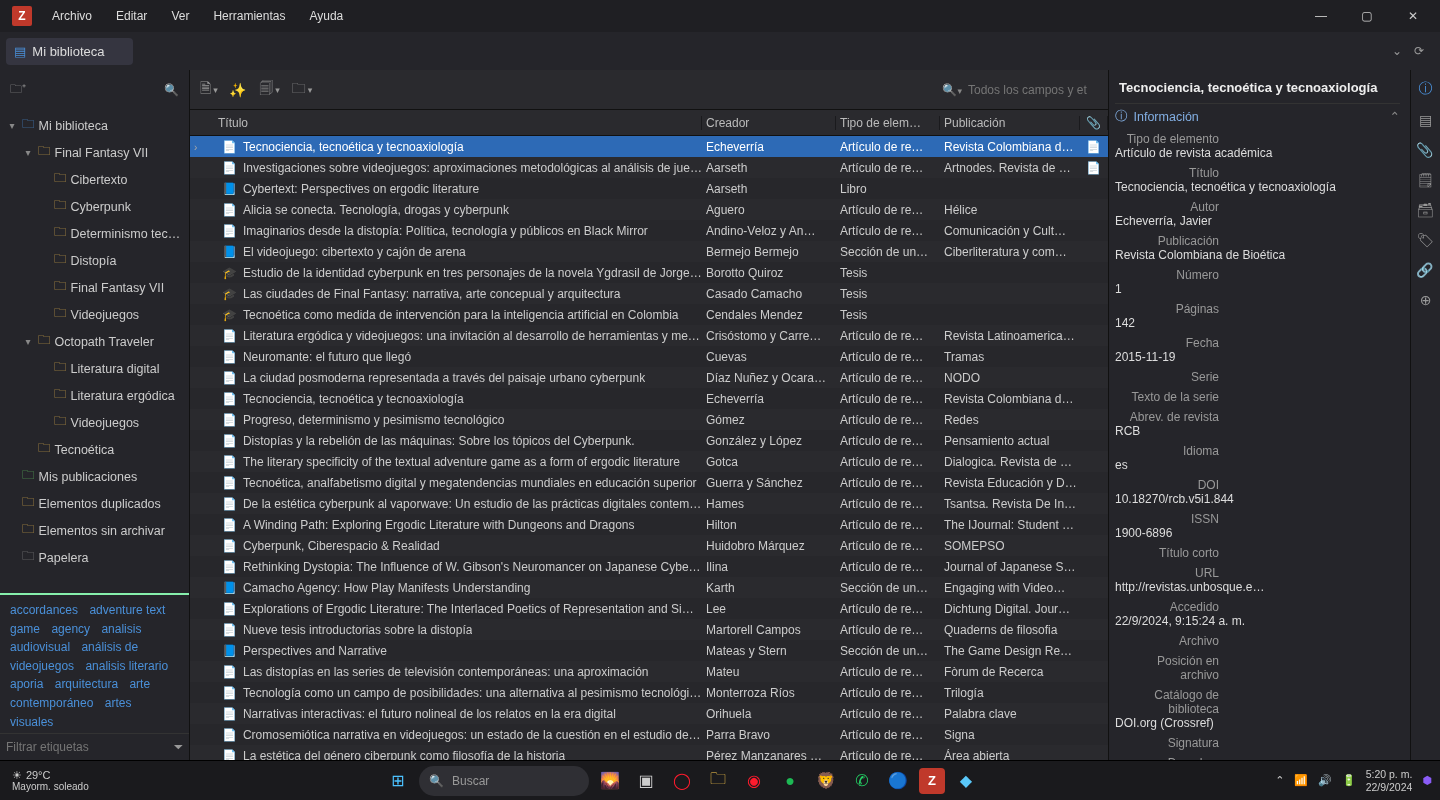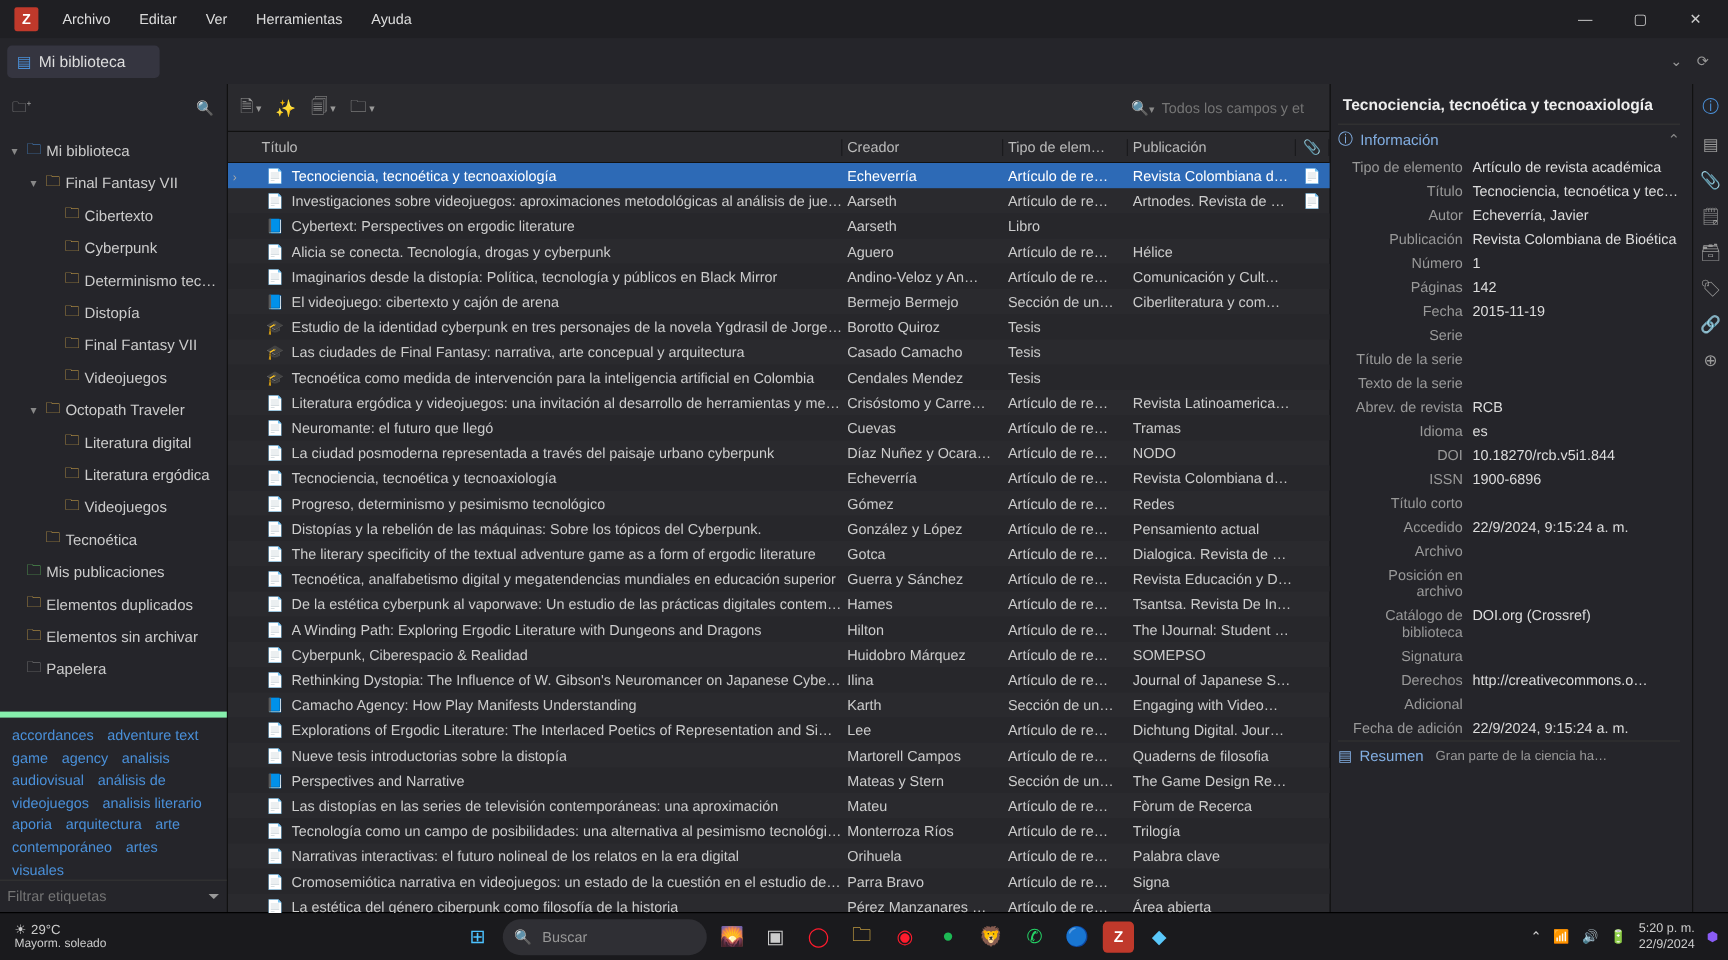--- a/index.html
+++ b/index.html
@@ -27,21 +27,21 @@
 .left-toolbar { height: 40px; display: flex; align-items: center; justify-content: space-between; padding: 0 10px; }
 .lt-icon { color: #999; cursor: pointer; }
 .tree { flex: 1; overflow-y: auto; padding: 2px 0; }
 .tree-item { display: flex; align-items: center; gap: 4px; padding: 3px 6px; cursor: pointer; font-size: 12.5px; color: #ccc; white-space: nowrap; overflow: hidden; text-overflow: ellipsis; }
 .tree-item .twisty { width: 12px; text-align: center; color: #888; font-size: 10px; }
 .tree-item .folder { color: #4a90d9; }
 .tree-item .folder-y { color: #d4a84a; }
 .tree-item .folder-g { color: #5cb85c; }
 .tree-item .folder-gr { color: #888; }
 .indent-1 { padding-left: 22px; } .indent-2 { padding-left: 38px; }
-.tags-section { border-top: 5px solid #86efac; padding: 6px 10px 4px 10px; font-size: 12px; color: #4a90d9; line-height: 1.55; max-height: 140px; overflow: hidden; }
+.tags-section { border-top: 2px solid #86efac; padding: 6px 10px 4px 10px; font-size: 12px; color: #4a90d9; line-height: 1.55; max-height: 140px; overflow: hidden; }
 .tag-link { cursor: pointer; margin-right: 8px; display: inline; }
 .tag-filter { border-top: 1px solid #333; padding: 6px; display: flex; align-items: center; gap: 6px; }
 .tag-filter input { flex: 1; background: transparent; border: none; color: #ccc; font-size: 12px; outline: none; }
 
 
 .center-pane { flex: 1; background: #2a2a2e; display: flex; flex-direction: column; min-width: 0; }
 .center-toolbar { height: 40px; display: flex; align-items: center; padding: 0 10px; gap: 12px; border-bottom: 1px solid #111; }
 .ct-btn { color: #999; cursor: pointer; font-size: 14px; display: flex; align-items: center; gap: 2px; }
 .ct-search { margin-left: auto; display: flex; align-items: center; gap: 6px; color: #888; }
 .ct-search input { background: transparent; border: none; color: #ccc; font-size: 12px; outline: none; width: 130px; }
@@ -64,21 +64,21 @@
 .row .item-icon { flex-shrink: 0; color: #82aee2; font-size: 12px; }
 .row .twisty2 { width: 14px; text-align: center; color: #aaa; font-size: 10px; flex-shrink: 0; margin-left: 4px; }
 .row .attach { color: #82aee2; }
 
 
 .right-pane { width: 332px; background: #25252a; border-left: 1px solid #111; display: flex; }
 .meta-body { flex: 1; overflow-y: auto; padding: 8px 10px 4px 6px; min-width: 0; }
 .meta-title { font-size: 13px; color: #eee; font-weight: 600; padding: 2px 2px 8px 4px; }
 .section-header { display: flex; align-items: center; gap: 6px; color: #82aee2; font-size: 12.5px; padding: 4px 0; border-top: 1px solid #333; cursor: pointer; }
 .section-header .chev { margin-left: auto; color: #888; }
-.field { display: flex; padding: 3px 0; font-size: 12px; }
+.field { display: flex; padding: 3px 0; font-size: 12px; flex-direction: column; }
 .field .label { width: 112px; text-align: right; color: #999; padding-right: 8px; flex-shrink: 0; }
 .field .value { flex: 1; color: #ddd; overflow: hidden; white-space: nowrap; text-overflow: ellipsis; }
 .right-icons { width: 30px; border-left: 1px solid #111; display: flex; flex-direction: column; align-items: center; gap: 14px; padding-top: 10px; }
 .right-icons div { color: #999; cursor: pointer; font-size: 14px; }
 .right-icons .info-active { color: #4a90d9; }
 
 
 .taskbar { height: 40px; background: #1a1a1d; border-top: 1px solid #000; display: flex; align-items: center; padding: 0 8px; gap: 6px; }
 .weather { display: flex; flex-direction: column; font-size: 10px; color: #ccc; line-height: 1.1; margin-right: auto; padding-left: 4px;}
 .weather .temp-row { display: flex; align-items: center; gap: 4px; font-size: 11px; }
@@ -669,24 +669,20 @@
    </div>
           <div class="field">
      <div class="label">Fecha</div>
      <div class="value">2015-11-19</div>
    </div>
           <div class="field">
      <div class="label">Serie</div>
      <div class="value"></div>
    </div>
           <div class="field">
-     <div class="label">Título de la serie</div>
-     <div class="value"></div>
-   </div>
-          <div class="field">
      <div class="label">Texto de la serie</div>
      <div class="value"></div>
    </div>
           <div class="field">
      <div class="label">Abrev. de revista</div>
      <div class="value">RCB</div>
    </div>
           <div class="field">
      <div class="label">Idioma</div>
      <div class="value">es</div>
@@ -695,20 +691,24 @@
      <div class="label">DOI</div>
      <div class="value">10.18270/rcb.v5i1.844</div>
    </div>
           <div class="field">
      <div class="label">ISSN</div>
      <div class="value">1900-6896</div>
    </div>
           <div class="field">
      <div class="label">Título corto</div>
      <div class="value"></div>
+   </div>
+          <div class="field">
+     <div class="label">URL</div>
+     <div class="value">http://revistas.unbosque.e…</div>
    </div>
           <div class="field">
      <div class="label">Accedido</div>
      <div class="value">22/9/2024, 9:15:24 a. m.</div>
    </div>
           <div class="field">
      <div class="label">Archivo</div>
      <div class="value"></div>
    </div>
           <div class="field">

